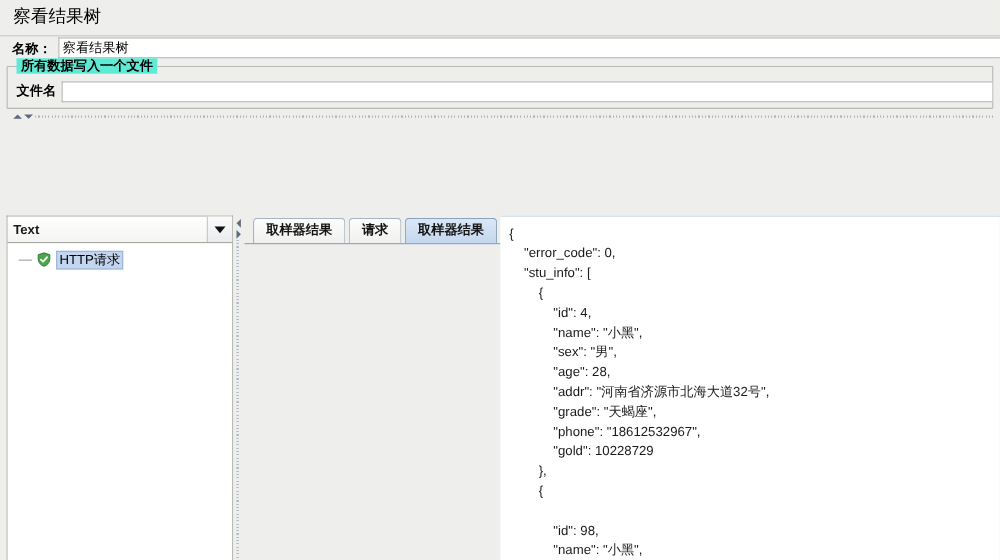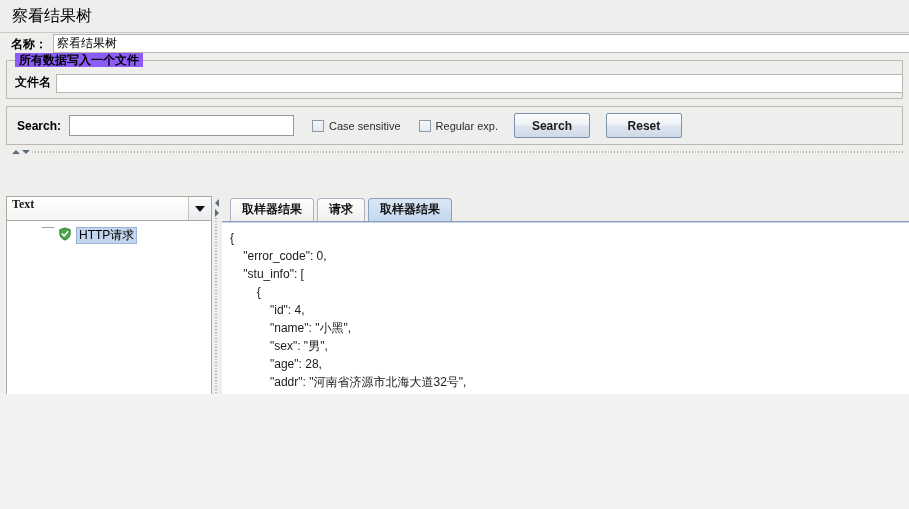--- a/index.html
+++ b/index.html
@@ -10,21 +10,21 @@
     overflow: hidden;
     background: #f2f2f0;
     font-family: "Liberation Sans", sans-serif;
     font-size: 12px;
     color: #000;
   }
 
   #app {
     position: relative;
     width: 909px;
-    height: 394px;
+    height: 509px;
     background: #eeeeec;
   }
 
   
   .title-bar {
     height: 32px;
     padding: 5px 0 0 12px;
     box-sizing: border-box;
     background: #eeeeec;
   }
@@ -76,21 +76,21 @@
     border: 1px solid #b9b9b2;
     border-radius: 1px;
     background: #eeeeec;
     position: relative;
     padding: 0;
   }
   .groupbox-title {
     position: absolute;
     top: -8px;
     left: 8px;
-    background: #8b5cf6;
+    background: #5eead4;
     padding: 0 4px;
     font-weight: bold;
     font-size: 12px;
     line-height: 14px;
     color: #000;
     white-space: nowrap;
   }
   .groupbox-body {
     padding: 13px 0 5px 8px;
     display: flex;
@@ -210,25 +210,24 @@
     border: 1px solid #a9a9a2;
     border-bottom: none;
     box-sizing: border-box;
   }
   .combo {
     height: 24px;
     min-height: 24px;
     border-bottom: 1px solid #a9a9a2;
     background: linear-gradient(#ffffff, #f4f4f2);
     display: flex;
-    align-items: flex-start;
+    align-items: center;
     padding-left: 5px;
     box-sizing: border-box;
     position: relative;
-    font-family: Liberation Serif, serif;
   }
   .combo-text { font-size: 12px; font-weight: bold; color:#1a1a1a; }
   .combo-arrow-wrap {
     position: absolute;
     right: 0; top: 0; bottom: 0;
     width: 22px;
     border-left: 1px solid #c6c6c0;
     background: linear-gradient(#fbfbfb, #e9ecef);
     display: flex; align-items: center; justify-content: center;
   }
@@ -239,24 +238,23 @@
     border-top: 6px solid #101010;
   }
   .tree-body {
     flex: 1;
     background: #ffffff;
     padding: 6px 0 0 0;
     overflow: hidden;
   }
   .tree-node {
     display: flex;
-    align-items: flex-start;
+    align-items: center;
     height: 18px;
     padding-left: 10px;
-    margin-left: 25px;
   }
   .tree-dash {
     width: 12px;
     height: 1px;
     background: #9aa0a6;
     margin-right: 4px;
   }
   .shield-icon { width: 14px; height: 14px; margin-right: 4px; display:block; }
   .tree-label {
     font-size: 12px;
@@ -300,21 +298,20 @@
     width: 0; height: 0;
     border-top: 4px solid transparent;
     border-bottom: 4px solid transparent;
     border-left: 4px solid #5d6b80;
   }
 
   
   .right-pane {
     flex: 1;
     display: flex;
-    flex-direction: column;
     overflow: hidden;
   }
   .tabstrip {
     height: 26px;
     min-height: 26px;
     display: flex;
     align-items: flex-end;
     background: #eeeeec;
     border-bottom: 1px solid #8ba2bd;
     padding-left: 8px;
@@ -377,37 +374,20 @@
 
 
   <div class="groupbox">
     <span class="groupbox-title">所有数据写入一个文件</span>
     <div class="groupbox-body">
       <span class="field-label">文件名</span>
       <input class="field-input" type="text" value="" style="">
     </div>
   </div>
 
-  <div class="search-panel">
-    <span class="search-label">Search:</span>
-    <input class="search-input" type="text" value="" style="">
-
-    <label class="chk-wrap">
-      <span class="chk-box"></span>
-      <span>Case sensitive</span>
-    </label>
-
-    <label class="chk-wrap">
-      <span class="chk-box"></span>
-      <span>Regular exp.</span>
-    </label>
-
-    <button class="btn">Search</button>
-    <button class="btn">Reset</button>
-  </div>
 
   <div class="hsplit">
     <div class="hsplit-arrows">
       <span class="tri-up"></span>
       <span class="tri-down"></span>
     </div>
     <div class="hsplit-dots"></div>
   </div>
 
   <div class="main-split">

